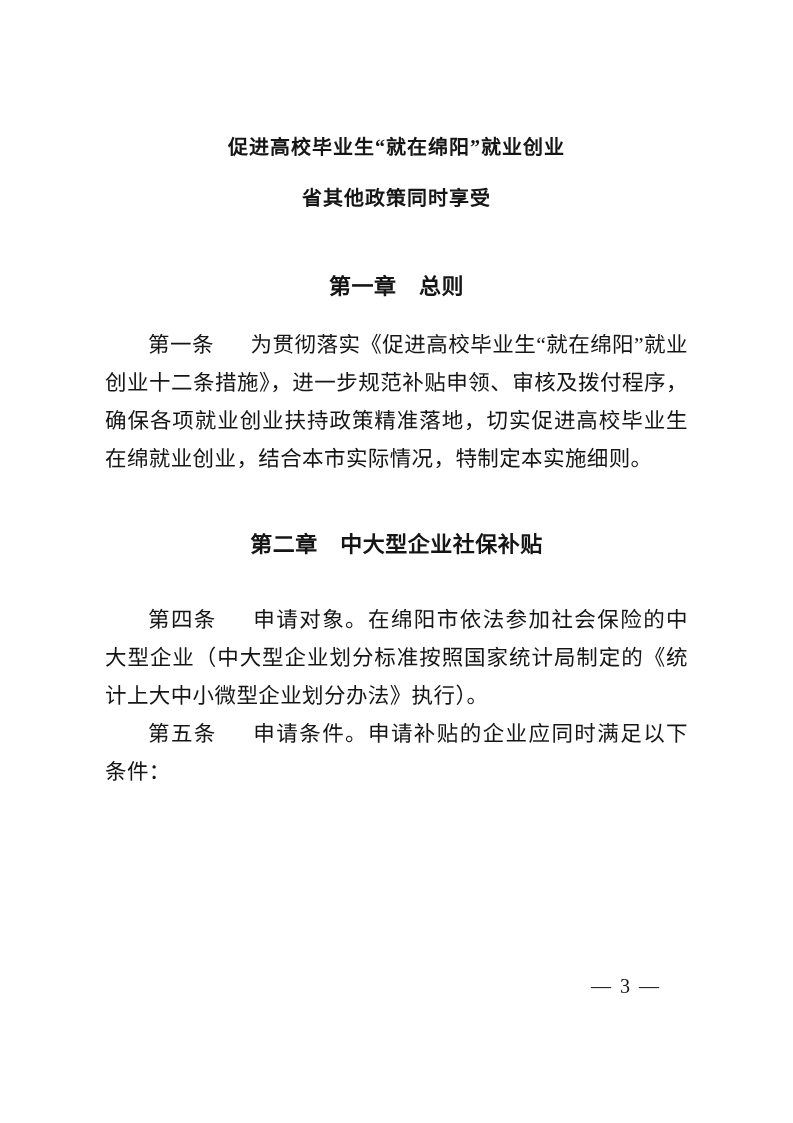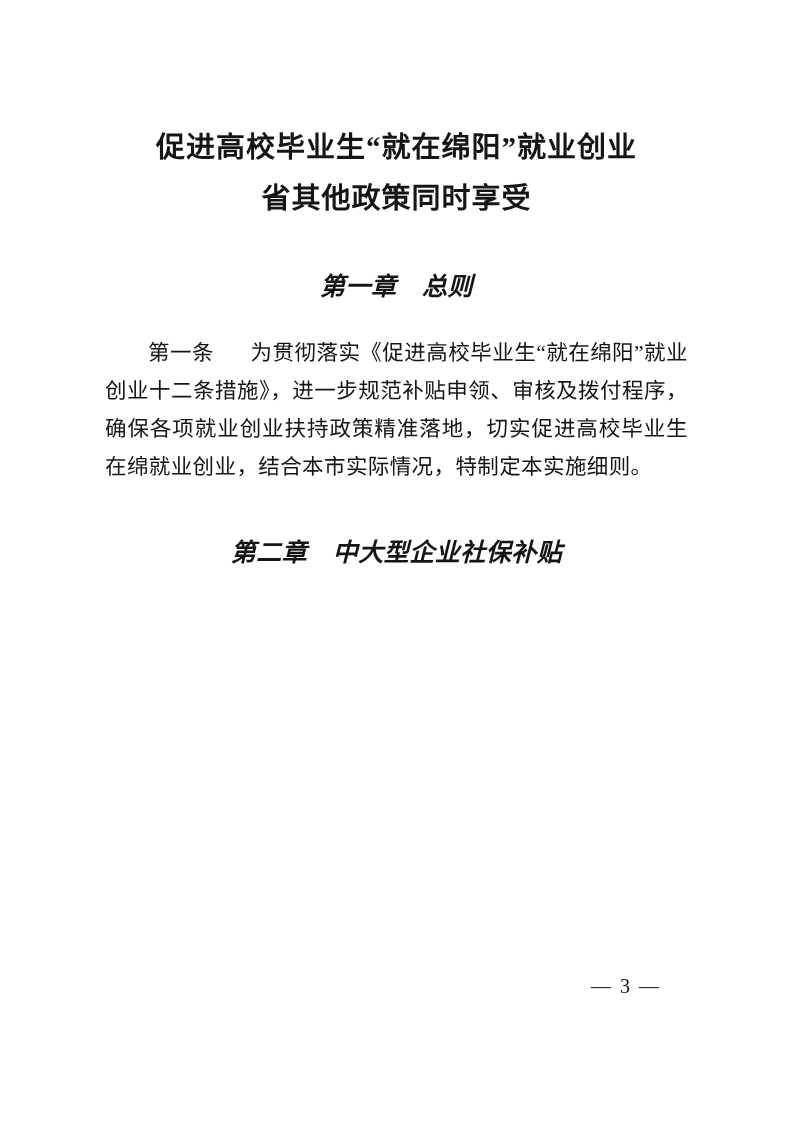--- a/index.html
+++ b/index.html
@@ -15,40 +15,39 @@
     overflow: hidden;
     font-family: "Liberation Serif", "DejaVu Serif", serif;
     color: #151515;
   }
   .content {
     padding: 122px 105px 0 105px;
   }
   .doc-title {
     margin: 0;
     text-align: center;
-    font-size: 29px;
+    font-size: 20px;
     line-height: 51px;
     font-weight: 600;
     letter-spacing: 1px;
   }
   .doc-title .title-line {
     display: block;
   }
   .chapter-heading {
     margin: 0;
     text-align: center;
-    font-size: 25px;
+    font-size: 22px;
     line-height: 38px;
     font-weight: 600;
     letter-spacing: 0.5px;
-    font-style: italic;
   }
   .chapter-1 { margin-top: 44px; }
   .chapter-2 { margin-top: 48px; margin-bottom: 37px; }
-  .articles { margin-top: 28px; }
+  .articles { margin-top: 20px; }
   .article {
     margin: 0;
     font-size: 21.5px;
     line-height: 38px;
     text-align: justify;
     text-justify: inter-ideograph;
     text-indent: 2em;
     letter-spacing: 0.4px;
   }
   .article .art-label {
@@ -78,17 +77,25 @@
     <h2 class="chapter-heading chapter-1">第一章　总则</h2>
 
     <div class="articles">
       <p class="article">
         <span class="art-label">第一条</span><span class="art-text">为贯彻落实《促进高校毕业生“就在绵阳”就业创业十二条措施》，进一步规范补贴申领、审核及拨付程序，确保各项就业创业扶持政策精准落地，切实促进高校毕业生在绵就业创业，结合本市实际情况，特制定本实施细则。</span>
       </p>
     </div>
 
     <h2 class="chapter-heading chapter-2">第二章　中大型企业社保补贴</h2>
 
+    <div class="articles">
+      <p class="article">
+        <span class="art-label">第四条</span><span class="art-text">申请对象。在绵阳市依法参加社会保险的中大型企业（中大型企业划分标准按照国家统计局制定的《统计上大中小微型企业划分办法》执行）。</span>
+      </p>
+      <p class="article">
+        <span class="art-label">第五条</span><span class="art-text">申请条件。申请补贴的企业应同时满足以下条件：</span>
+      </p>
+    </div>
 
   </div>
 
   <div class="page-number">— 3 —</div>
 </div>
 
 </body></html>

